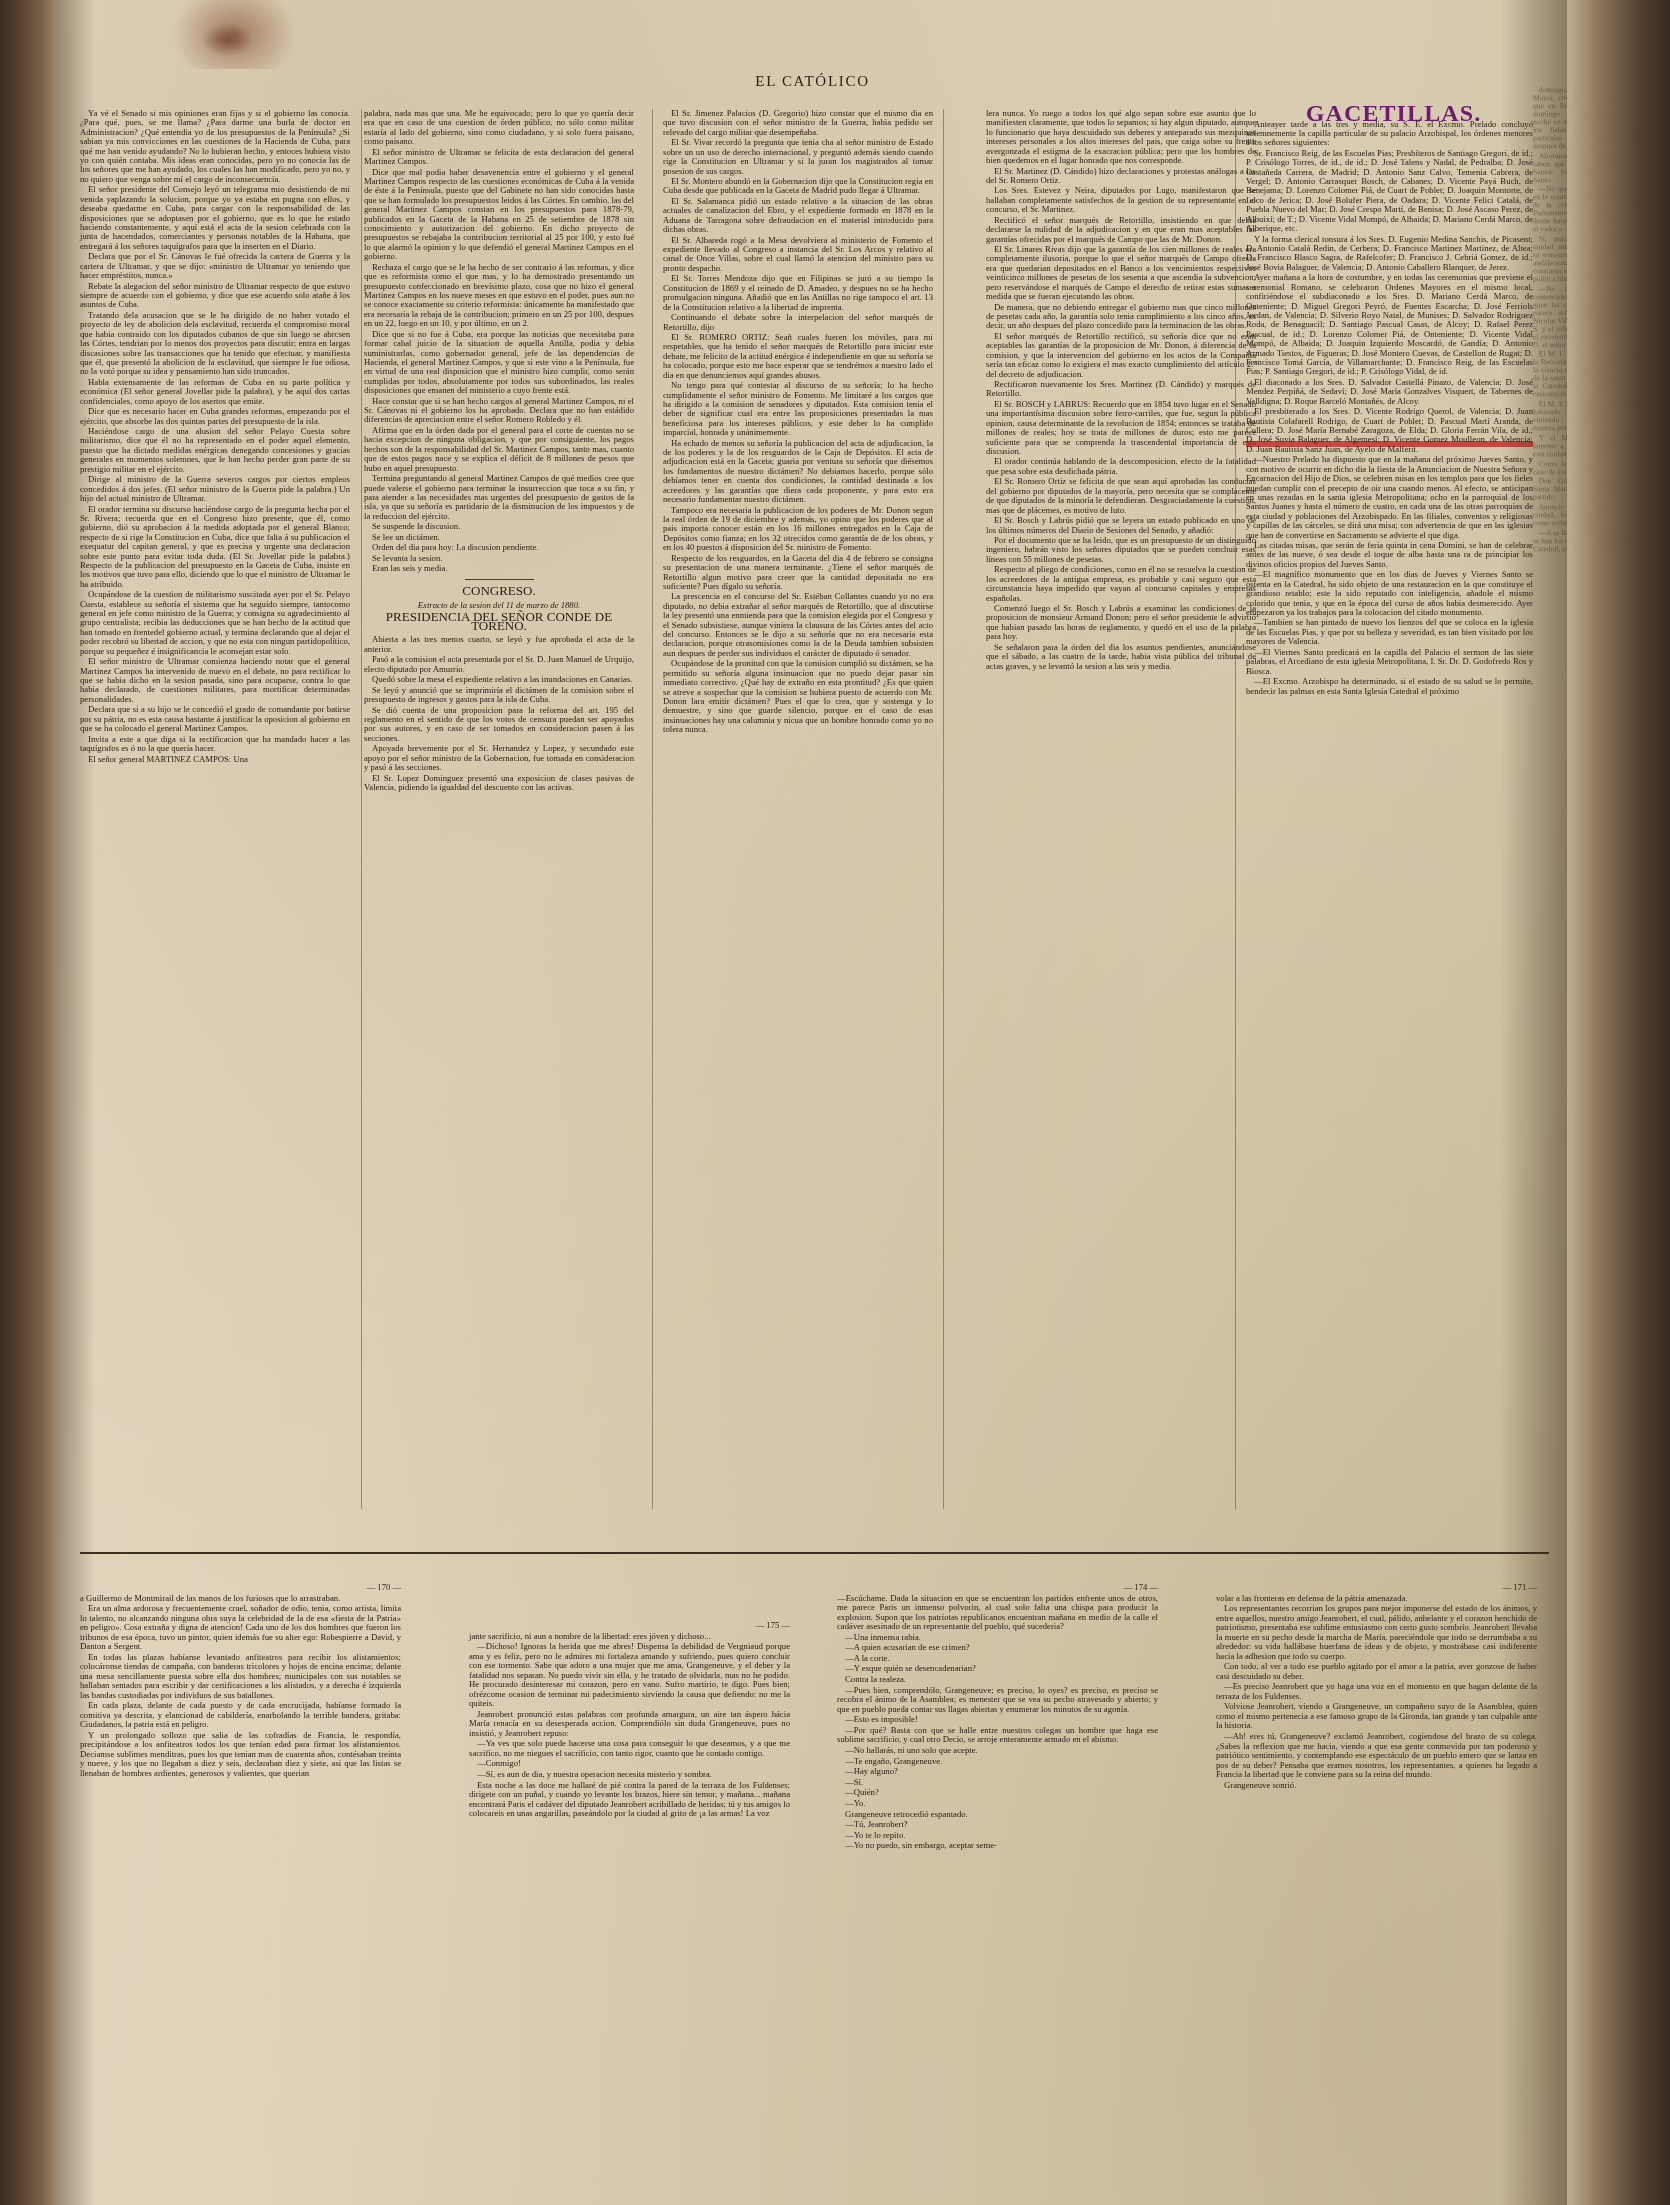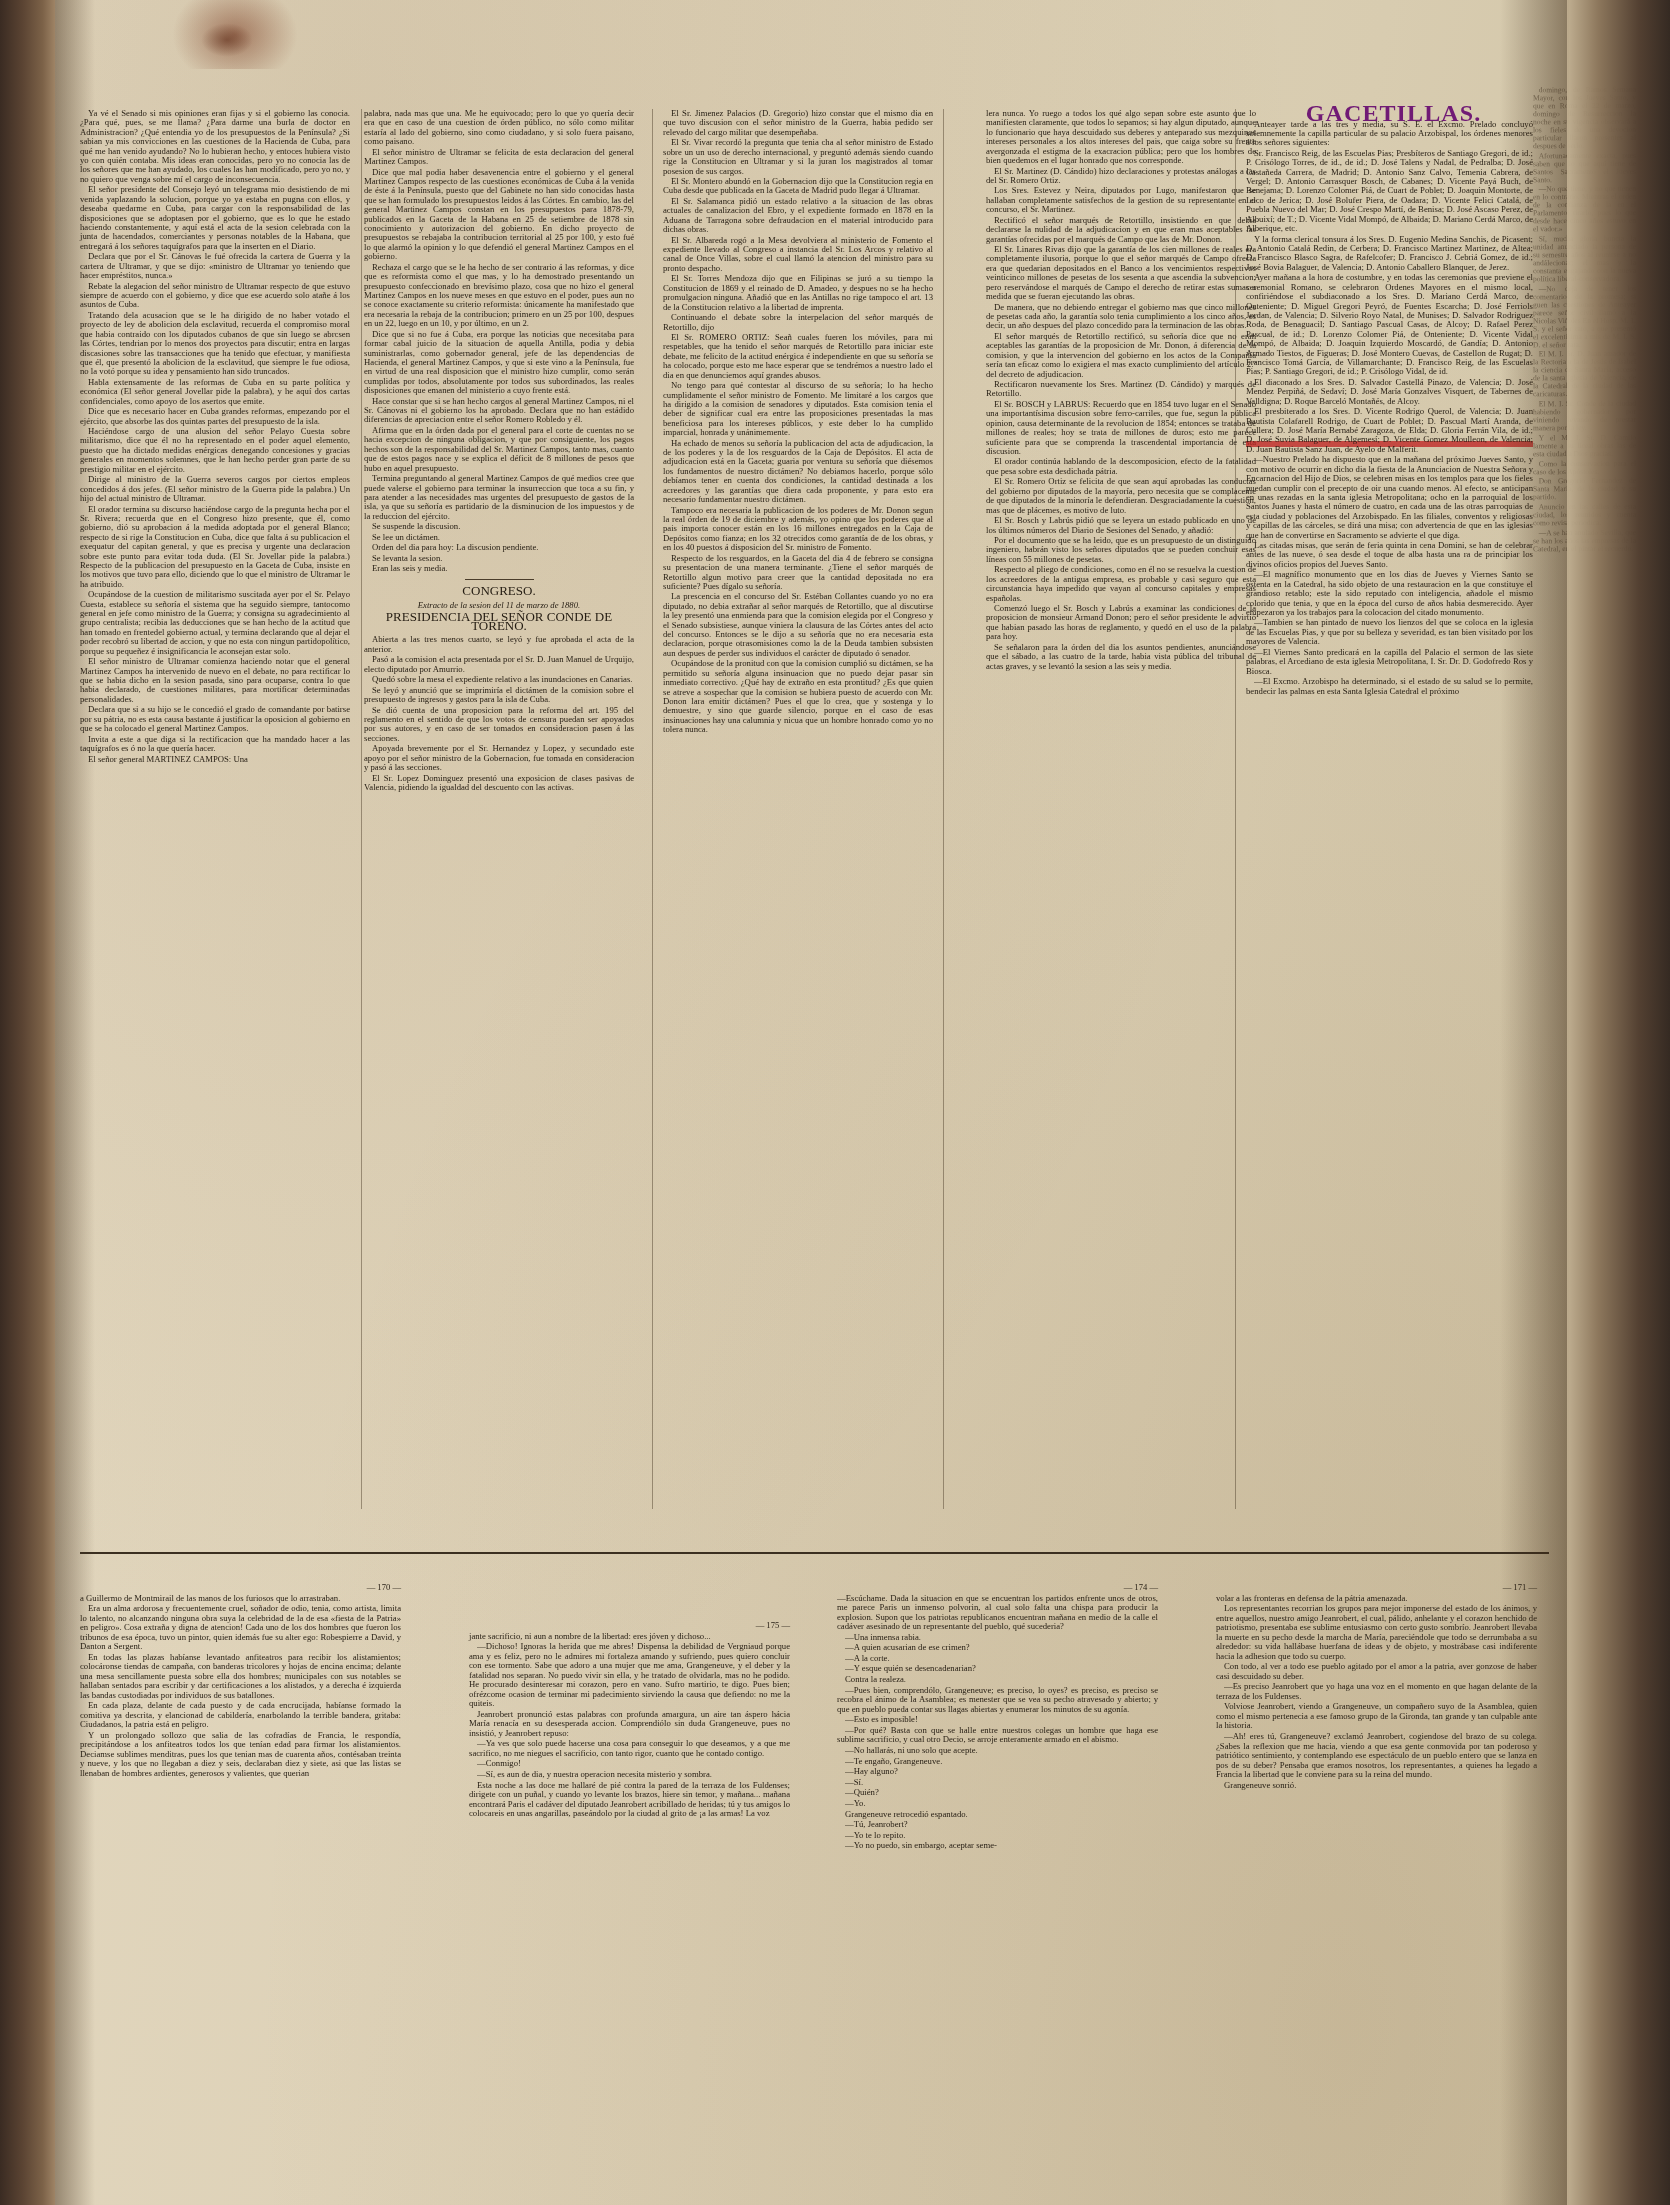--- a/index.html
+++ b/index.html
@@ -190,20 +190,21 @@
 </head>
 <body>
 
 <div class="page">
   <div class="spine-left"></div>
   <div class="paper"></div>
   <div class="edge-shadow-l"></div>
   <div class="stain-top"></div>
   <div class="stain-top2"></div>
 
+  <div class="masthead">EL CATÓLICO</div>
 
   <div class="news">
     <div class="colsep" style="left:281px"></div>
     <div class="colsep" style="left:572px"></div>
     <div class="colsep" style="left:863px"></div>
     <div class="colsep" style="left:1155px"></div>
 
     <div class="col" id="c1">
       <p>Ya vé el Senado si mis opiniones eran fijas y si el gobierno las conocia. ¿Para qué, pues, se me llama? ¿Para darme una burla de doctor en Administracion? ¿Qué entendia yo de los presupuestos de la Península? ¿Si sabian ya mis convicciones en las cuestiones de la Hacienda de Cuba, para qué me han venido ayudando? No lo hubieran hecho, y entoces hubiera visto yo con quién contaba. Mis ideas eran conocidas, pero yo no conocia las de los señores que me han ayudado, los cuales las han modificado, pero yo no, y no quiero que venga sobre mí el cargo de inconsecuencia.</p>
       <p>El señor presidente del Consejo leyó un telegrama mio desistiendo de mi venida yaplazando la solucion, porque yo ya estaba en pugna con ellos, y deseaba quedarme en Cuba, para cargar con la responsabilidad de las disposiciones que se adoptasen por el gobierno, que es lo que he estado haciendo constantemente, y aquí está el acta de la sesion celebrada con la junta de hacendados, comerciantes y personas notables de la Habana, que entregará á los señores taquígrafos para que la inserten en el Diario.</p>

